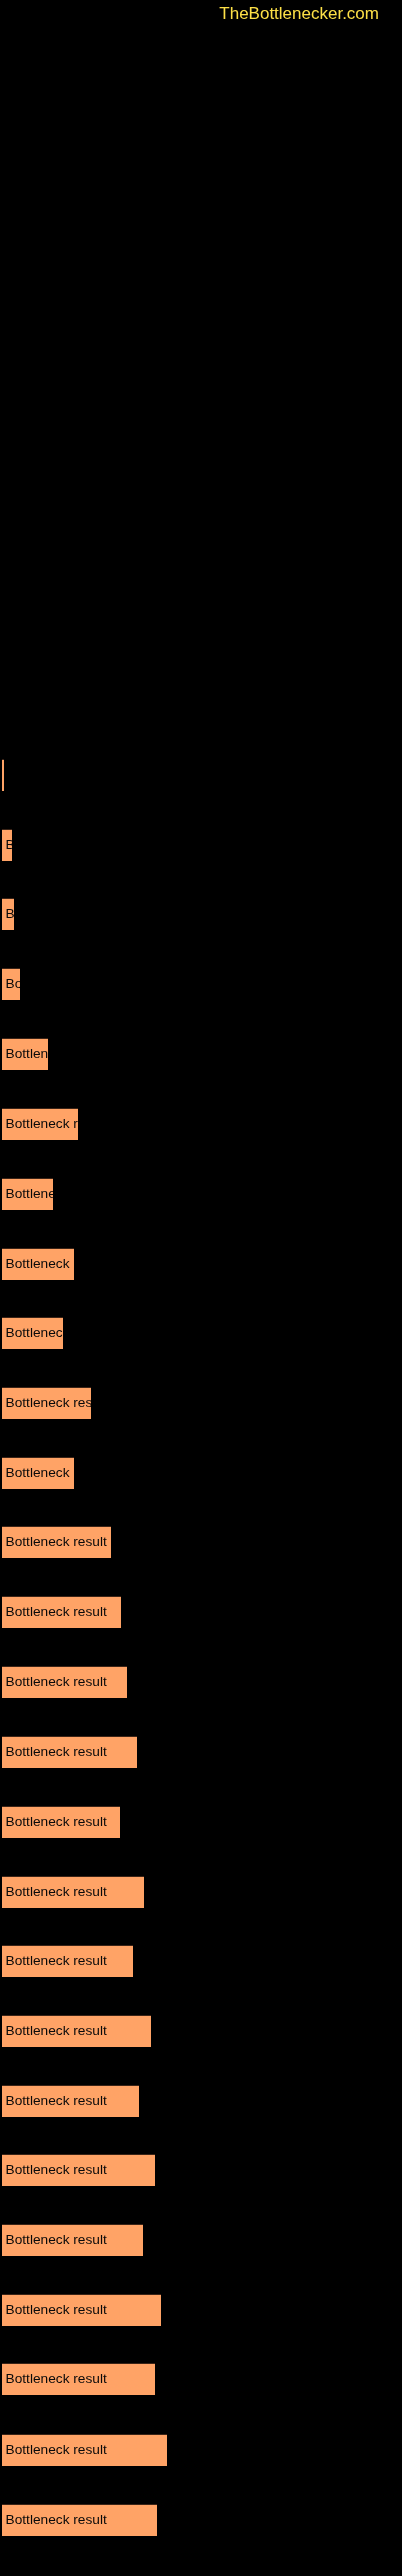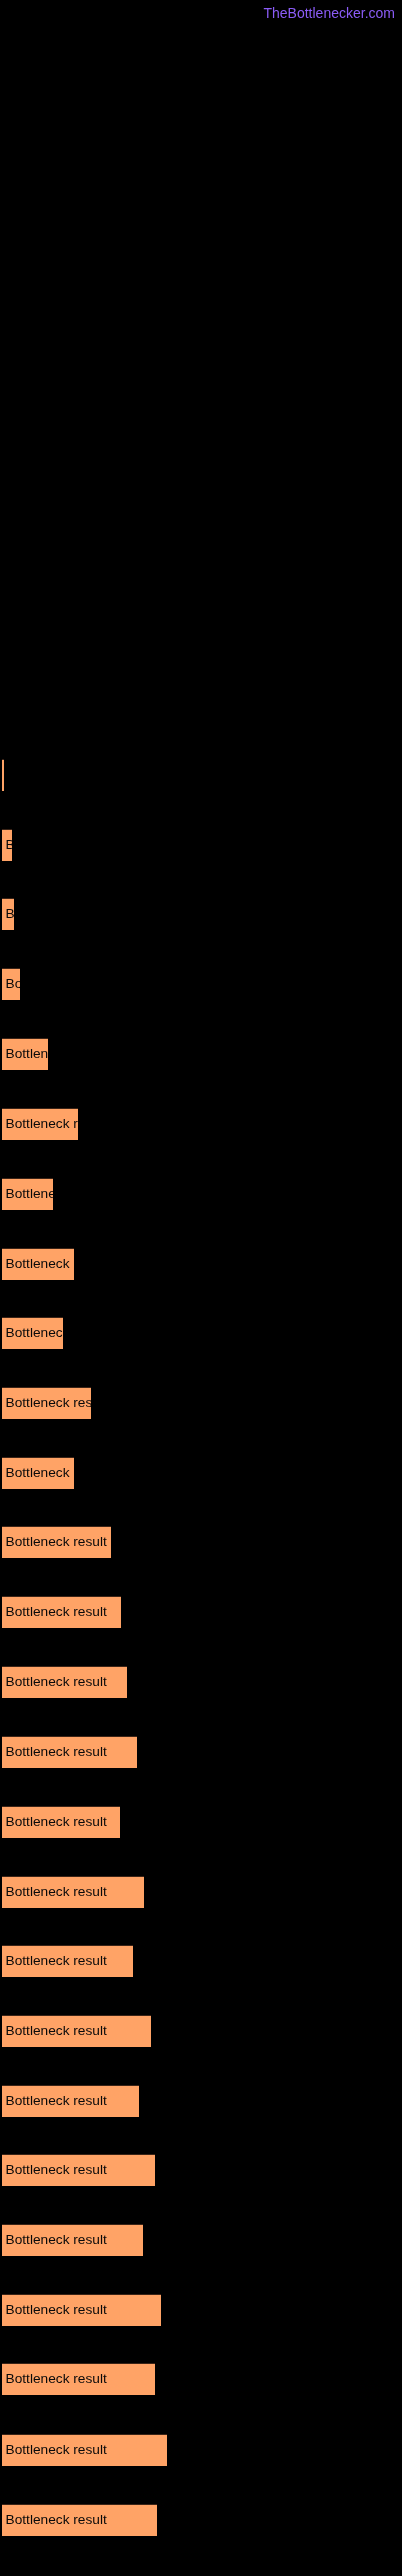--- a/index.html
+++ b/index.html
@@ -9,25 +9,25 @@
     font-family:"Liberation Sans", sans-serif;
     overflow:hidden;
   }
   #page {
     position:relative;
     width:403px; height:2576px;
     background:#000000;
   }
   #site-title {
     position:absolute;
-    right:8px;
+    right:24px;
     top:3.2px;
-    font-size:14px;
+    font-size:17px;
     line-height:21px;
-    color:#8b5cf6;
+    color:#fde047;
     letter-spacing:0px;
     white-space:nowrap;
     font-family:"Liberation Sans", sans-serif;
   }
   #plot-area {
     position:absolute;
     left:0; top:0;
     width:403px; height:2576px;
   }
   .bar-row {

